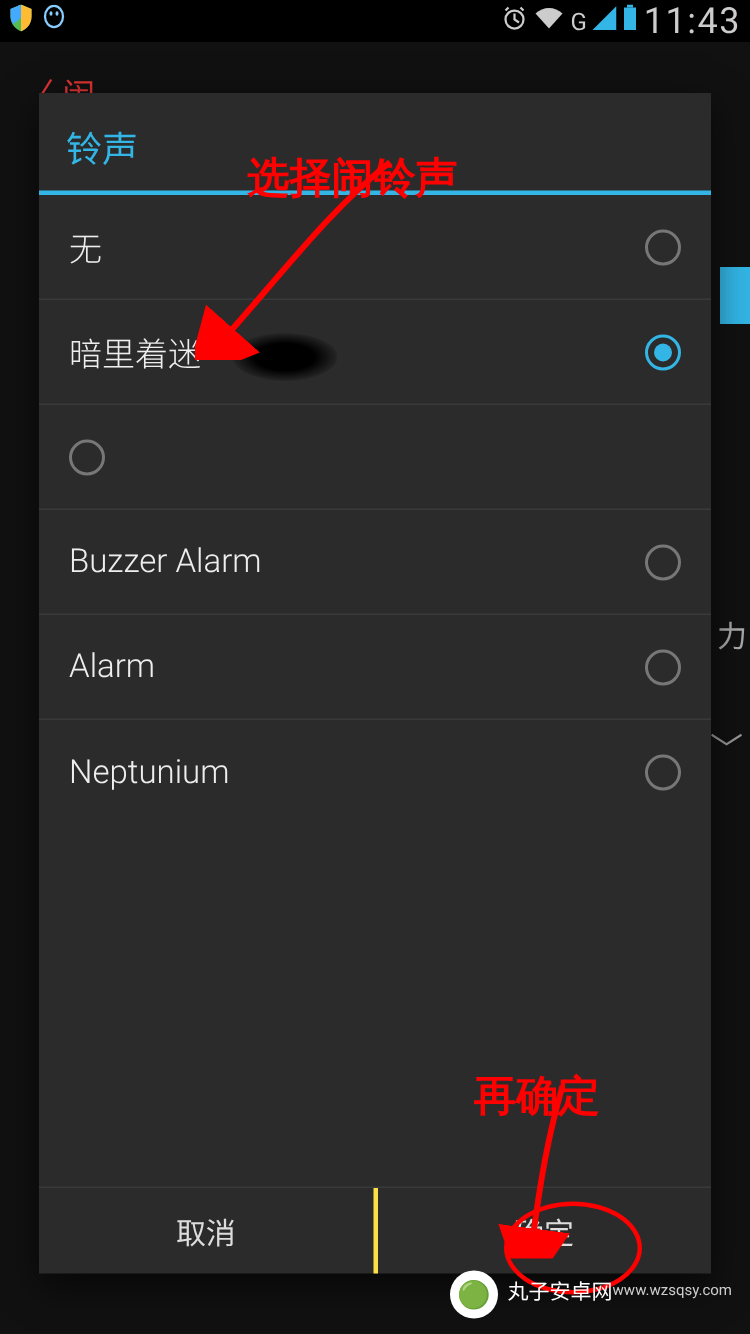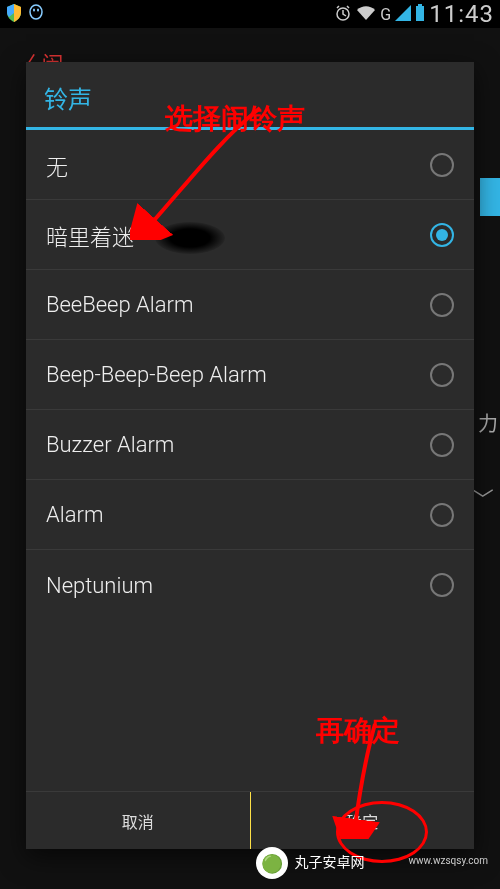--- a/index.html
+++ b/index.html
@@ -89,23 +89,23 @@
     display: flex;
     height: 58px;
     border-top: 1px solid #3a3a3a;
   }
   .btn {
     flex: 1;
     display: flex;
     align-items: center;
     justify-content: center;
     color: #ddd;
-    font-size: 16px;
-  }
-  .btn + .btn { border-left: 1px solid #fde047; }
+    font-size: 20px;
+  }
+  .btn + .btn { border-left: 3px solid #fde047; }
   
   .anno {
     position: absolute;
     color: #ff0000;
     font-size: 28px;
     font-family: "KaiTi", "STKaiti", serif;
     pointer-events: none;
     white-space: nowrap;
     font-weight: 700;
   }
@@ -140,21 +140,21 @@
     padding: 4px 6px;
   }
   .wm-logo {
     width: 32px; height: 32px;
     border-radius: 50%;
     background: #fff;
     display: flex; align-items: center; justify-content: center;
     font-size: 18px;
   }
   .wm-text { display:flex; flex-direction:row; line-height:1.1; }
-  .wm-sub { font-size: 10px; color: #ccc; margin-left: 44px; }
+  .wm-sub { font-size: 10px; color: #ccc; }
   .bg-accent {
     position: absolute;
     top: 150px; right: 0;
     width: 20px; height: 38px;
     background: #33b5e5;
   }
   .bg-chevron {
     position: absolute;
     top: 455px; right: 4px;
     color: #999;
@@ -230,25 +230,20 @@
   <div class="list">
     <div class="item">
       <span>无</span>
       <span class="radio"></span>
     </div>
     <div class="item">
       <span>暗里着迷</span>
       <span class="radio selected"></span>
     </div>
     <div class="item">
-      <span>BeeBeep Alarm</span>
-      <span class="radio"></span>
-    </div>
-    <div class="item">
-      <span>Beep-Beep-Beep Alarm</span>
       <span class="radio"></span>
     </div>
     <div class="item">
       <span>Buzzer Alarm</span>
       <span class="radio"></span>
     </div>
     <div class="item">
       <span>Alarm</span>
       <span class="radio"></span>
     </div>

